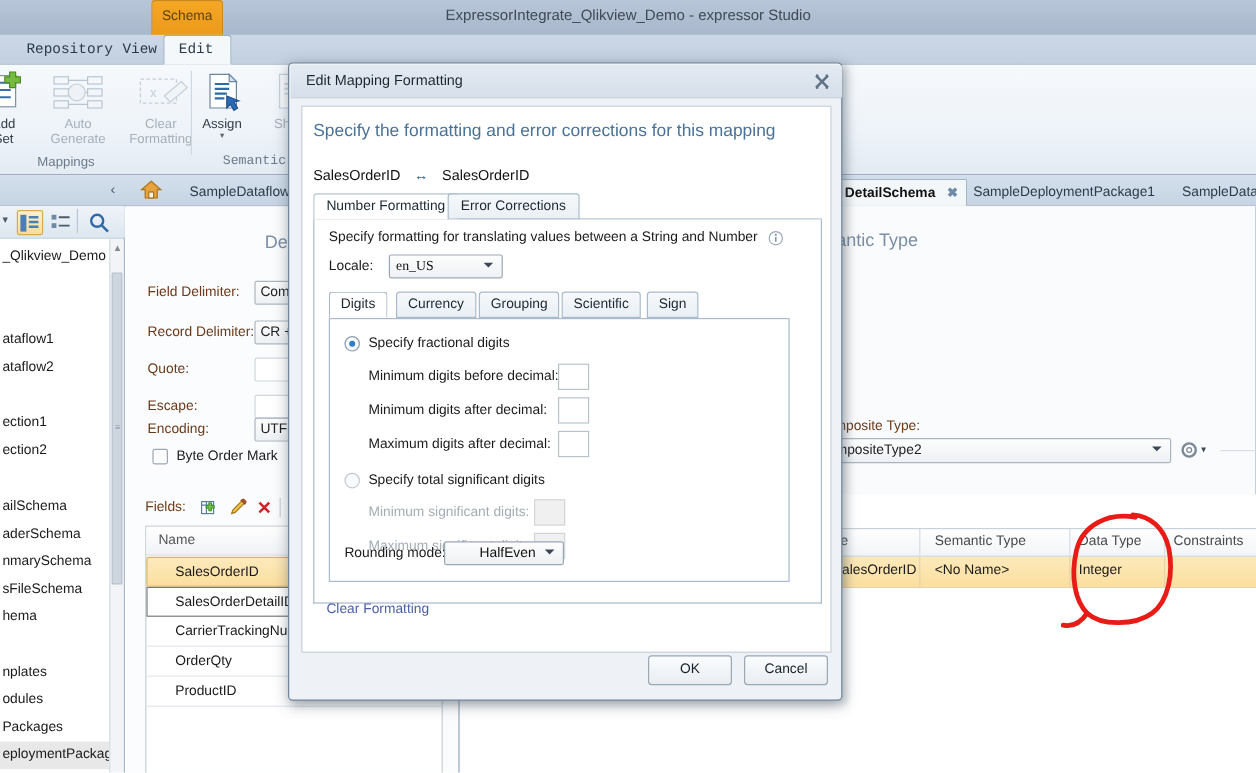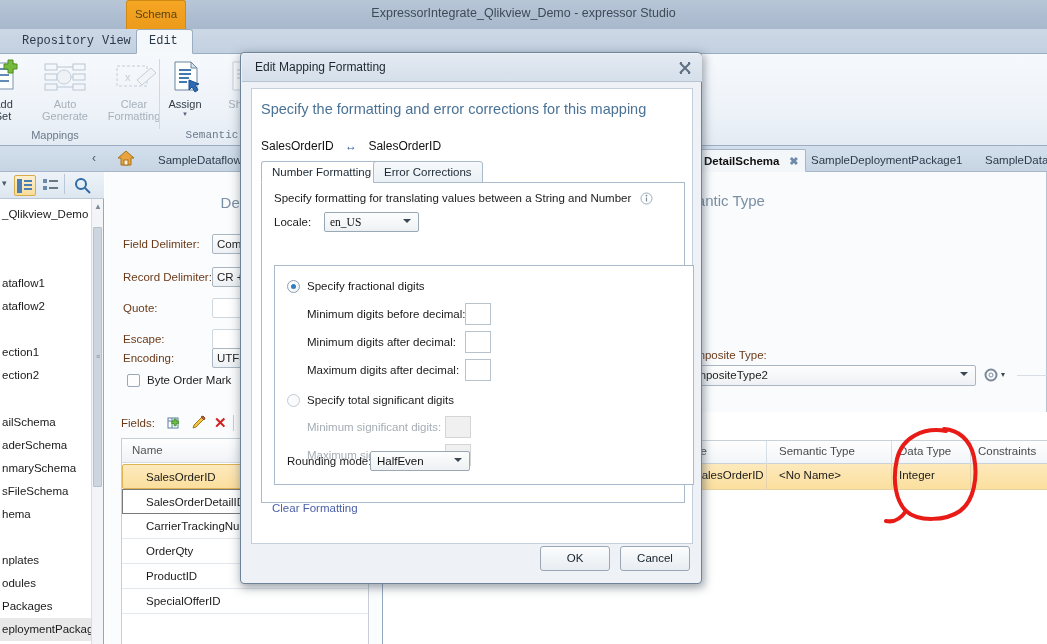--- a/index.html
+++ b/index.html
@@ -167,21 +167,21 @@
   .info-icon { position:absolute; left:378px; top:9px; width:13px; height:13px; }
   .loc-label { position:absolute; left:12px; top:33px; font-size:11.5px; color:#1b1b1b; }
   .loc-sel { position:absolute; left:62px; top:29px; width:95px; height:20px; line-height:18px;
              background:linear-gradient(to bottom,#fdfdfd,#eef1f4); border:1px solid #9aa8b5; border-radius:2px;
              font-size:11.5px; color:#111; padding-left:5px;font-family:Liberation Serif, serif; }
 
   .inner-tabs { position:absolute; left:12px; top:60px; width:400px; height:22px; }
   .itab { position:absolute; top:0; height:22px; line-height:21px; padding:0 9px; font-size:11.5px; color:#1b2833;
           background:linear-gradient(to bottom,#f7f9fb,#e9eff5); border:1px solid #a8bacc; border-radius:3px 3px 0 0; }
   .itab.active { background:#fff; border-bottom:1px solid #fff; }
-  .inner-pane { position:absolute; left:12px; top:82px; width:420px; height:220px; background:#fff; border:1px solid #a8bacc; }
+  .inner-pane { position:absolute; left:12px; top:82px; width:384px; height:220px; background:#fff; border:1px solid #a8bacc;text-align:center; }
 
   .radio { position:absolute; width:13px; height:13px; border-radius:50%;
            background:radial-gradient(circle at 40% 35%, #fff, #eef2f6); border:1px solid #8f9eac; }
   .radio.on::after { content:""; position:absolute; left:3px; top:3px; width:5px; height:5px; border-radius:50%; background:#2f7fc4; }
   .radio.off { border-color:#c2cad2; background:#fafbfc; }
   .rlabel { position:absolute; font-size:11.5px; color:#1b1b1b; }
   .rlabel.dim { color:#a5adb5; }
   .numbox { position:absolute; width:26px; height:22px; background:#fff; border:1px solid #b9c3cd; }
   .numbox.dim { background:#f0f0f0; border-color:#d5d5d5; }
   .round-label { position:absolute; left:12px; top:189px; font-size:11.5px; color:#1b1b1b; }
@@ -415,21 +415,20 @@
 
   <div class="grid">
     <div class="grid-head">
       <span>Name</span>
     </div>
     <div class="grid-row selected" style="top:25px;">SalesOrderID</div>
     <div class="grid-row editing" style="top:50px;">SalesOrderDetailID</div>
     <div class="grid-row" style="top:75px;">CarrierTrackingNuml</div>
     <div class="grid-row" style="top:100px;">OrderQty</div>
     <div class="grid-row" style="top:125px;">ProductID</div>
-    <div class="grid-row" style="top:150px;">SpecialOfferID</div>
     <div class="grid-row" style="top:200px;">UnitPriceDiscount</div>
   </div>
 </div>
 
 <div class="rightpanel">
   <div class="rp-head">
     <div class="rp-title">Semantic Type</div>
   </div>
   <div class="rp-comp-label">omposite Type:</div>
   <div class="rp-comp-sel">
@@ -516,20 +515,27 @@
           <line x1="6.5" y1="5.5" x2="6.5" y2="9.5" stroke="#7b8a99" stroke-width="1.2"></line>
         </svg>
       </div>
 
       <div class="loc-label">Locale:</div>
       <div class="loc-sel">
         <span>en_US</span>
         <span style="position:absolute; right:7px; top:6px;" class="caret"></span>
       </div>
 
+      <div class="inner-tabs">
+        <div class="itab active" style="left:0px;">Digits</div>
+        <div class="itab" style="left:56px;">Currency</div>
+        <div class="itab" style="left:125px;">Grouping</div>
+        <div class="itab" style="left:194px;">Scientific</div>
+        <div class="itab" style="left:265px;">Sign</div>
+      </div>
 
       <div class="inner-pane">
         <div class="radio on" style="left:12px; top:14px;"></div>
         <div class="rlabel" style="left:32px; top:14px;">Specify fractional digits</div>
 
         <div class="rlabel" style="left:32px; top:42px;">Minimum digits before decimal:</div>
         <div class="numbox" style="left:190px; top:37px;"></div>
 
         <div class="rlabel" style="left:32px; top:70px;">Minimum digits after decimal:</div>
         <div class="numbox" style="left:190px; top:65px;"></div>

